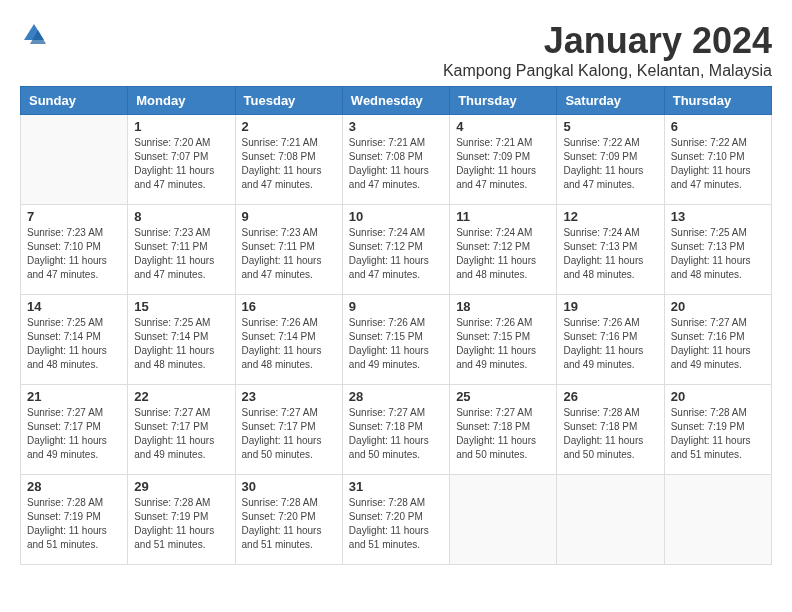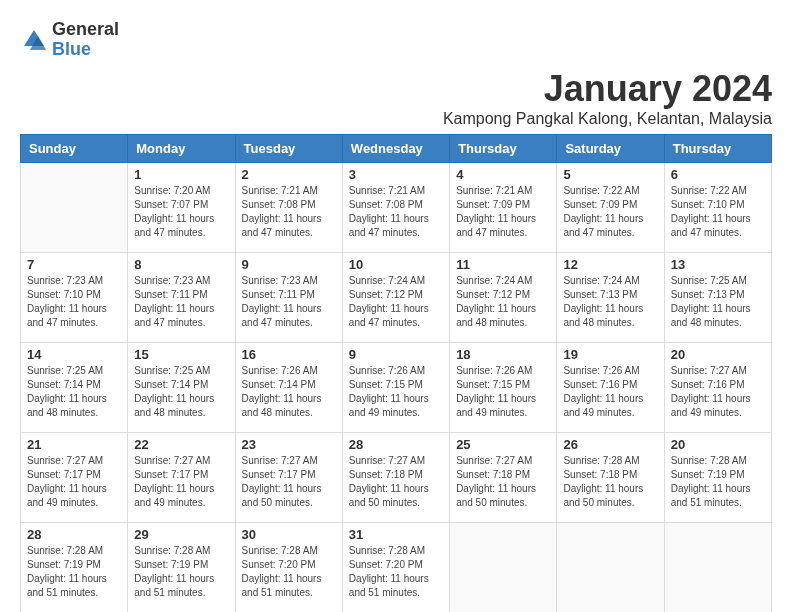--- a/index.html
+++ b/index.html
@@ -40,21 +40,20 @@
       width: 28px;
       height: 28px;
     }
     .title-section {
       text-align: right;
     }
     .month-title {
       font-size: 36px;
       font-weight: bold;
       color: #333;
-      margin-top: 48px;
     }
     .location-title {
       font-size: 16px;
       color: #333;
       margin-left: 20px;
     }
     .calendar-table {
       width: 100%;
       border-collapse: collapse;
       border: 1px solid #ccc;
@@ -96,24 +95,20 @@
   </style>
 </head>
 <body>
 
 <div class="header">
   <div class="logo">
     <svg class="logo-icon" viewBox="0 0 28 28">
       <polygon points="14,4 24,20 4,20" fill="#3a7fc1"></polygon>
       <polygon points="18,10 26,24 10,24" fill="#1a5fa0" opacity="0.7"></polygon>
     </svg>
-    <div class="logo-text">
-      <span class="logo-general">General</span>
-      <span class="logo-blue">Blue</span>
-    </div>
   </div>
   <div class="title-section">
     <div class="month-title">January 2024</div>
     <div class="location-title">Kampong Pangkal Kalong, Kelantan, Malaysia</div>
   </div>
 </div>
 
 <table class="calendar-table">
   <thead>
     <tr>

